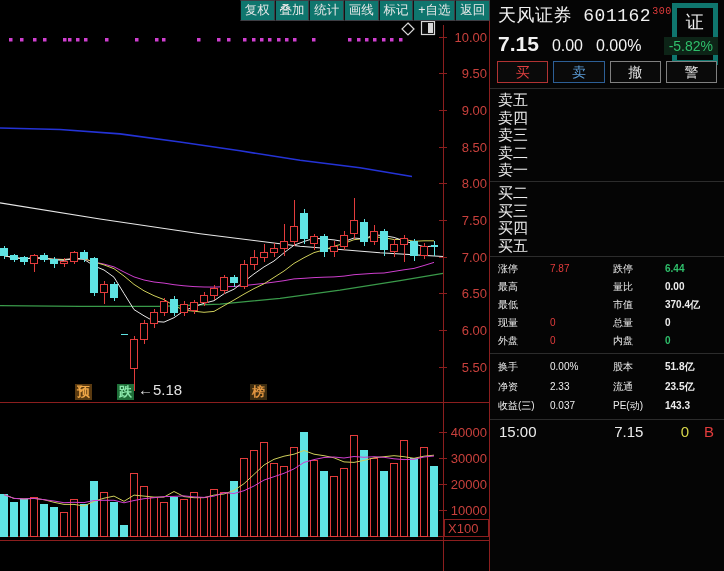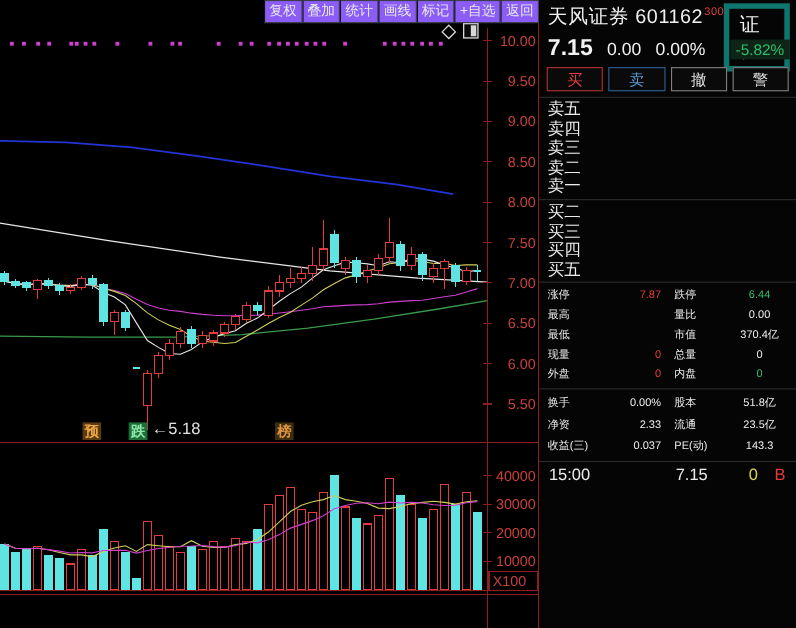--- a/index.html
+++ b/index.html
@@ -2,53 +2,53 @@
 <html><head>
 <meta charset="utf-8">
 <style>
   html,body{margin:0;padding:0;background:#000;}
   #app{position:relative;width:724px;height:571px;background:#000;overflow:hidden;
        font-family:"Liberation Sans","DejaVu Sans",sans-serif;-webkit-font-smoothing:antialiased;}
   
   #chart-svg{position:absolute;left:0;top:0;cursor:crosshair;}
   .toolbar{position:absolute;left:240px;top:0;width:250px;height:21px;display:flex;z-index:5;}
   .tb{flex:1 1 auto;text-align:center;line-height:19px;font-size:12.5px;color:#e8e8e8;
-      background:#8b5cf6;border:1px solid #3e3e44;border-left:1px solid #121214;
+      background:#0f766e;border:1px solid #3e3e44;border-left:1px solid #121214;
       cursor:pointer;white-space:nowrap;padding:0 3px;box-sizing:border-box;}
   .tag{position:absolute;top:384px;width:17px;height:16px;line-height:16px;text-align:center;
        font-size:13px;font-weight:bold;cursor:pointer;z-index:4;}
   #tag-yu{left:75px;color:#f0a848;background:#5a3a10;}
   #tag-die{left:117px;color:#8ce8ac;background:#1e6e38;}
   #tag-bang{left:250px;color:#e09540;background:#3c2c10;}
   
   .rp{position:absolute;left:490px;top:0;width:234px;height:571px;background:#050505;box-sizing:border-box;}
   .rp-header{padding:3px 6px 0 8px;}
   .title-row{display:flex;align-items:flex-start;height:28px;}
-  .stock-title{color:#f0f0f0;font-size:18px;white-space:nowrap;letter-spacing:0.5px;}
+  .stock-title{color:#f0f0f0;font-size:18px;white-space:nowrap;letter-spacing:0.5px;font-family:Liberation Mono, monospace;}
   .sup{color:#e23c3c;font-size:10px;vertical-align:super;margin-left:1px;}
   .sector-box{margin-left:auto;border:5px solid #0f766e;color:#f0f0f0;font-size:18px;
               padding:2px 9px;cursor:pointer;}
   .price-row{display:flex;align-items:baseline;gap:13px;margin-top:1px;height:25px;}
   .big{font-size:21px;font-weight:bold;color:#f2f2f2;}
   .chg{font-size:16px;color:#f2f2f2;}
   .range{margin-left:auto;color:#2fbf6b;background:#0d2417;font-size:14px;padding:1px 5px;}
   .btn-row{display:flex;gap:5px;padding:4px 7px 5px 7px;}
   .tbtn{flex:1;height:20px;line-height:20px;text-align:center;font-size:14px;background:#0a0a0a;cursor:pointer;}
   .tbtn.buy{border:1px solid #b23333;color:#e04040;}
   .tbtn.sell{border:1px solid #2d5f96;color:#5b9bd5;}
   .tbtn.gray{border:1px solid #808080;color:#e2e2e2;}
   .hdiv{height:1px;background:#2c2c2c;}
   .ob{padding:2px 0;}
   .ob-row{height:17.6px;line-height:17.6px;padding-left:8px;font-size:15px;color:#ececec;cursor:pointer;}
   .stats{padding:3px 0;}
   .s-row{display:flex;height:18px;line-height:18px;font-size:10px;padding:0 8px;}
   .s-row.tall{height:19.5px;line-height:19.5px;}
   .s-ll,.s-rl{flex:0 0 52px;color:#ececec;white-space:nowrap;}
-  .s-lv{flex:1;text-align:right;padding-right:12px;}
-  .s-rv{flex:1;text-align:center;}
+  .s-lv{flex:1;text-align:left;padding-right:12px;}
+  .s-rv{flex:1;text-align:left;font-weight:bold;}
   .c-up{color:#e23c3c}.c-down{color:#2fbf6b}.c-n{color:#ececec}
   .tick-row{display:flex;align-items:center;height:24px;font-size:15px;padding:0 10px 0 9px;
             color:#ececec;cursor:pointer;}
   .t-time{width:78px;}
   .t-price{flex:1;text-align:center;}
   .t-vol{color:#d6d64a;margin-right:15px;}
   .t-flag{color:#e23c3c;}
 </style>
 </head>
 <body>

